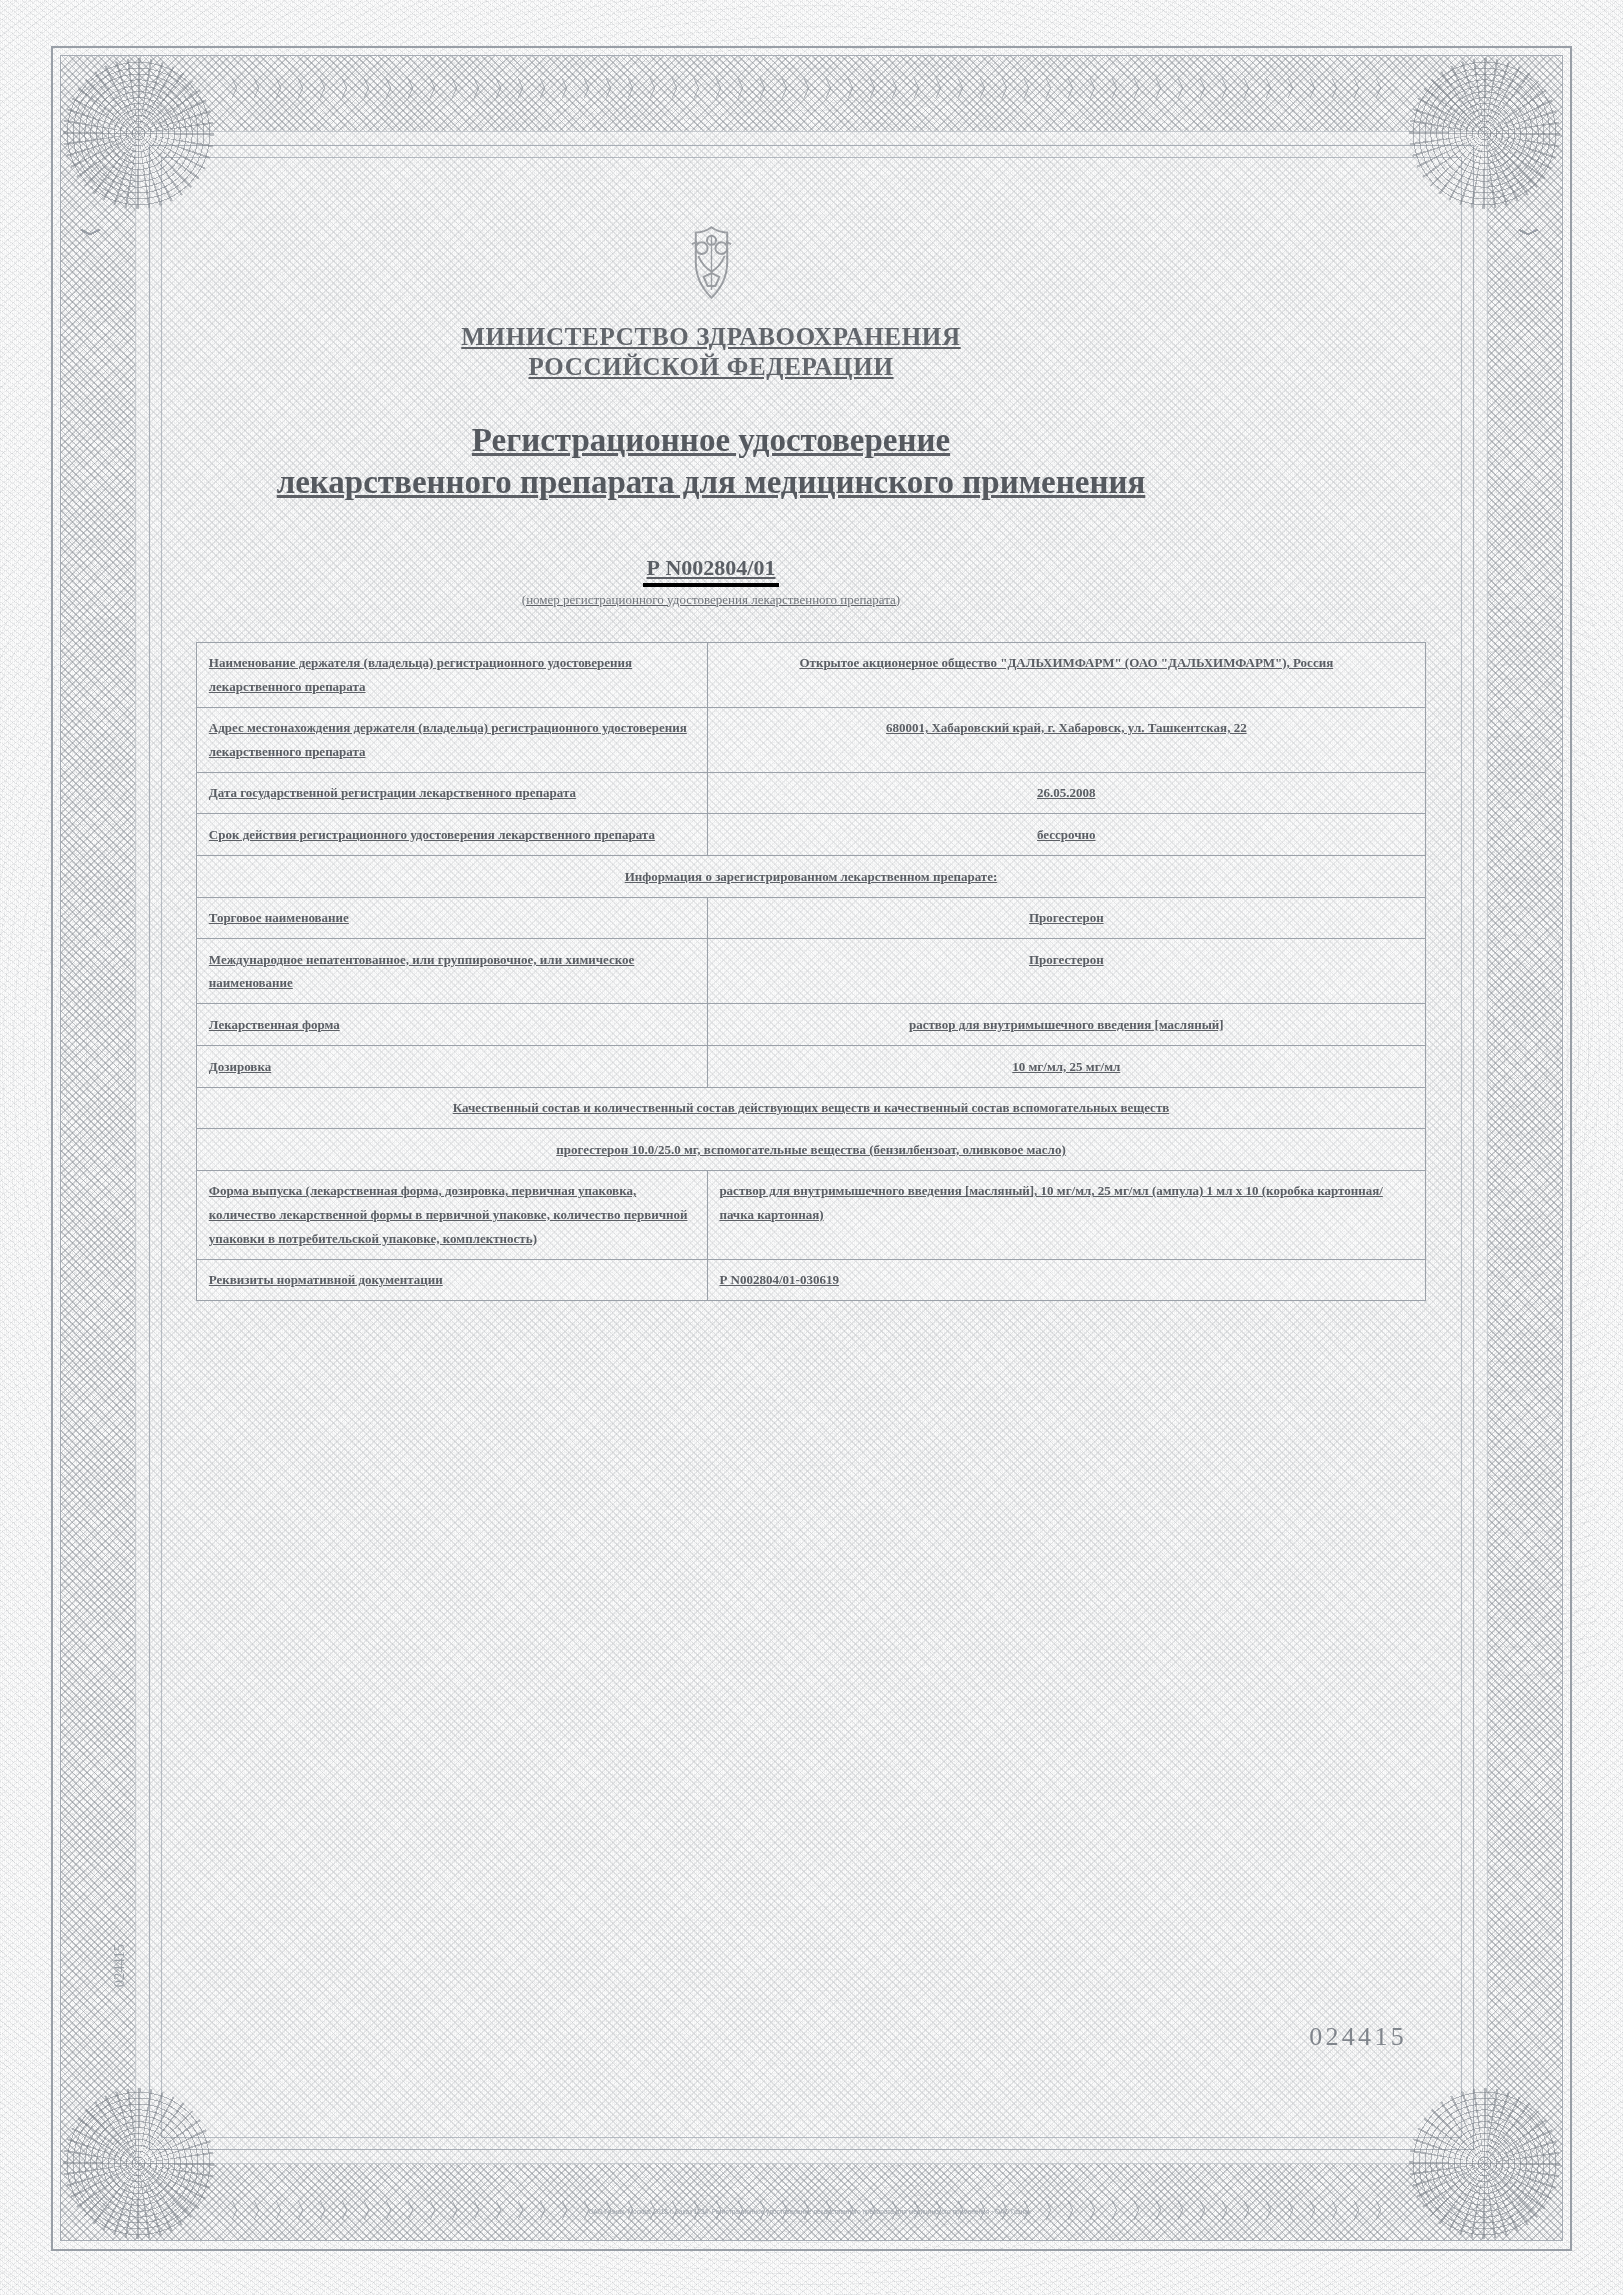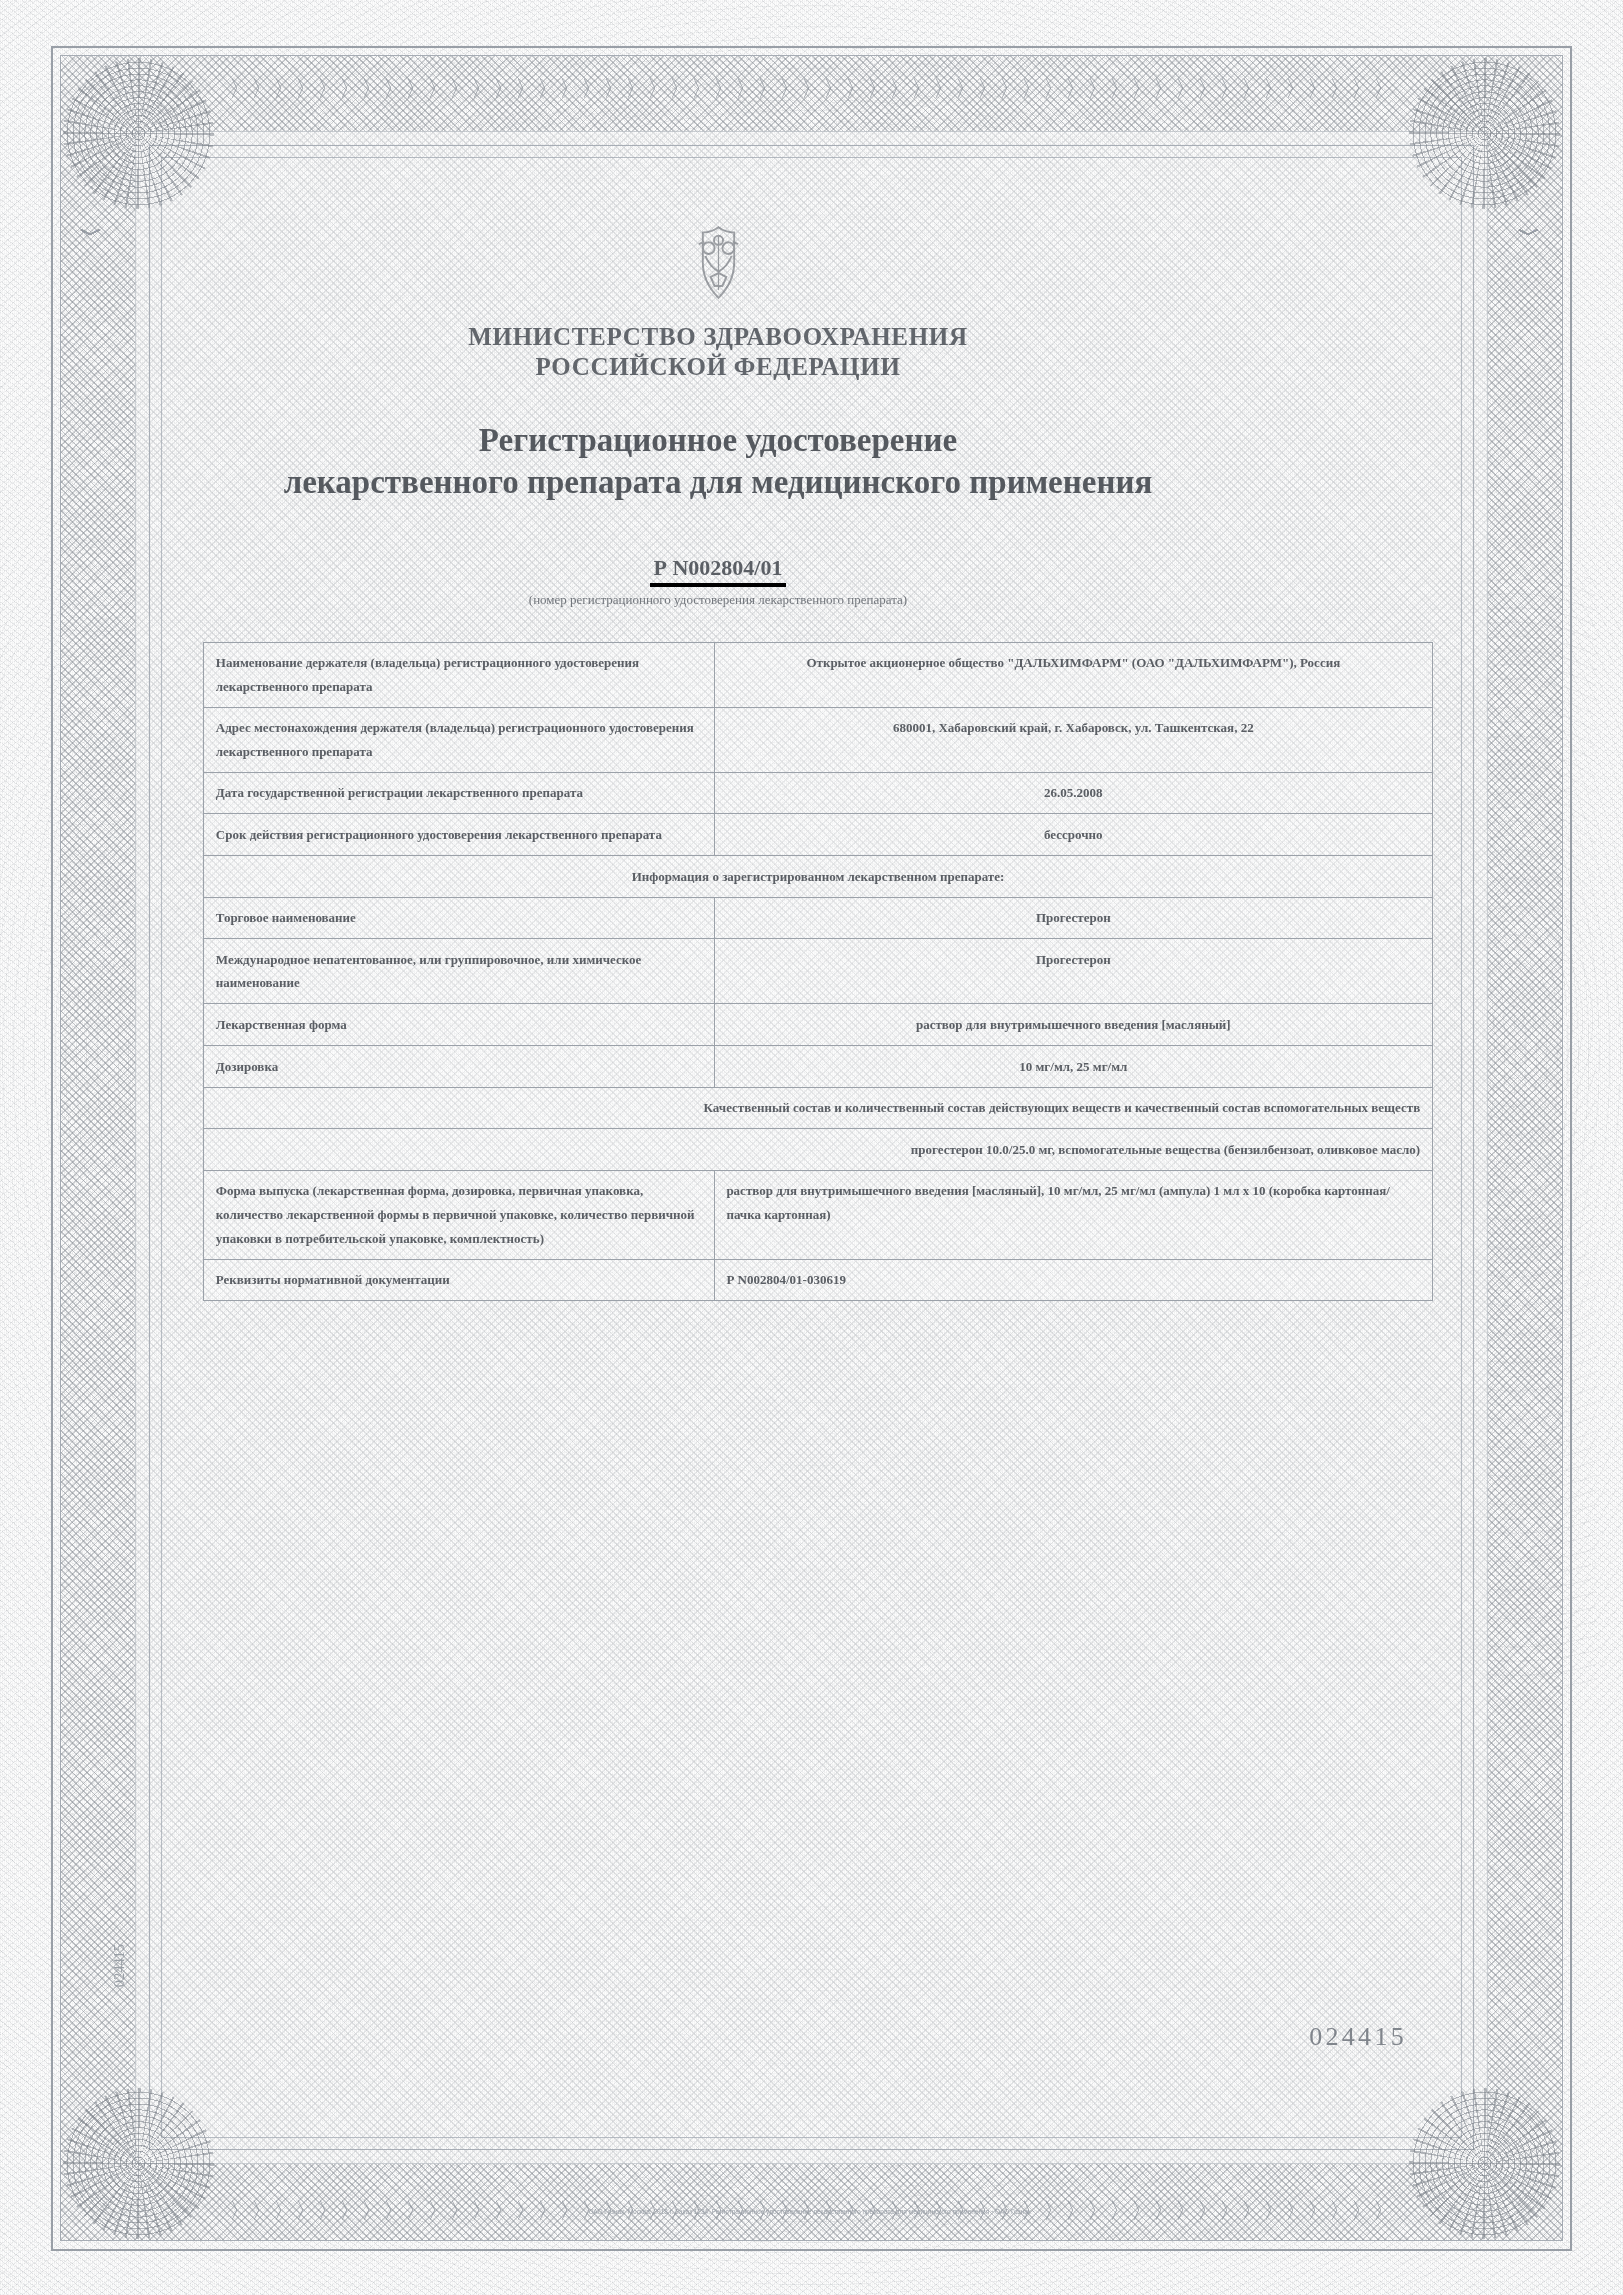--- a/index.html
+++ b/index.html
@@ -71,21 +71,21 @@
   .edge-chevrons{
     position:absolute;pointer-events:none;color:#8f959d;font-size:22px;line-height:42px;letter-spacing:0;
     font-family:"DejaVu Sans",sans-serif;opacity:.85;
   }
   .ec-left{left:73px;top:216px;bottom:216px;width:39px;writing-mode:vertical-rl;}
   .ec-right{right:73px;top:216px;bottom:216px;width:39px;writing-mode:vertical-rl;}
   .ec-top{left:229px;right:229px;top:68px;height:37px;overflow:hidden;white-space:nowrap;}
   .ec-bottom{left:229px;right:229px;bottom:68px;height:37px;overflow:hidden;white-space:nowrap;}
 
   
-  .content{position:absolute;left:203px;top:196px;width:1030px;}
+  .content{position:absolute;left:196px;top:196px;width:1030px;text-decoration:underline;}
 
   .emblem{width:100%;text-align:center;margin-top:26px;}
   .emblem svg{opacity:.62;}
 
   .ministry{
     text-align:center;margin-top:13px;
     font-family:"Liberation Serif",serif;font-weight:bold;
     font-size:25px;line-height:30px;letter-spacing:0.7px;color:#62666c;
   }
 
@@ -114,21 +114,21 @@
     border:1.3px solid #9ba1a9;
     padding:8.5px 11.8px;
     vertical-align:top;
     font-weight:bold;
     background:rgba(255,255,255,.22);
   }
   td.label{width:486px;text-align:left;}
   td.value{text-align:center;}
   td.value.left{text-align:left;}
   td.section{text-align:center;font-weight:bold;}
-  td.fullrow{text-align:right;}
+  td.fullrow{text-align:center;}
 
   .serial{
     position:absolute;right:216px;bottom:243px;
     font-size:26px;letter-spacing:3.3px;color:#80858c;
     font-family:"Liberation Serif",serif;
   }
   .side-serial{
     position:absolute;left:111px;bottom:308px;
     font-size:14.4px;color:#9aa0a7;writing-mode:vertical-rl;transform:rotate(180deg);
   }

